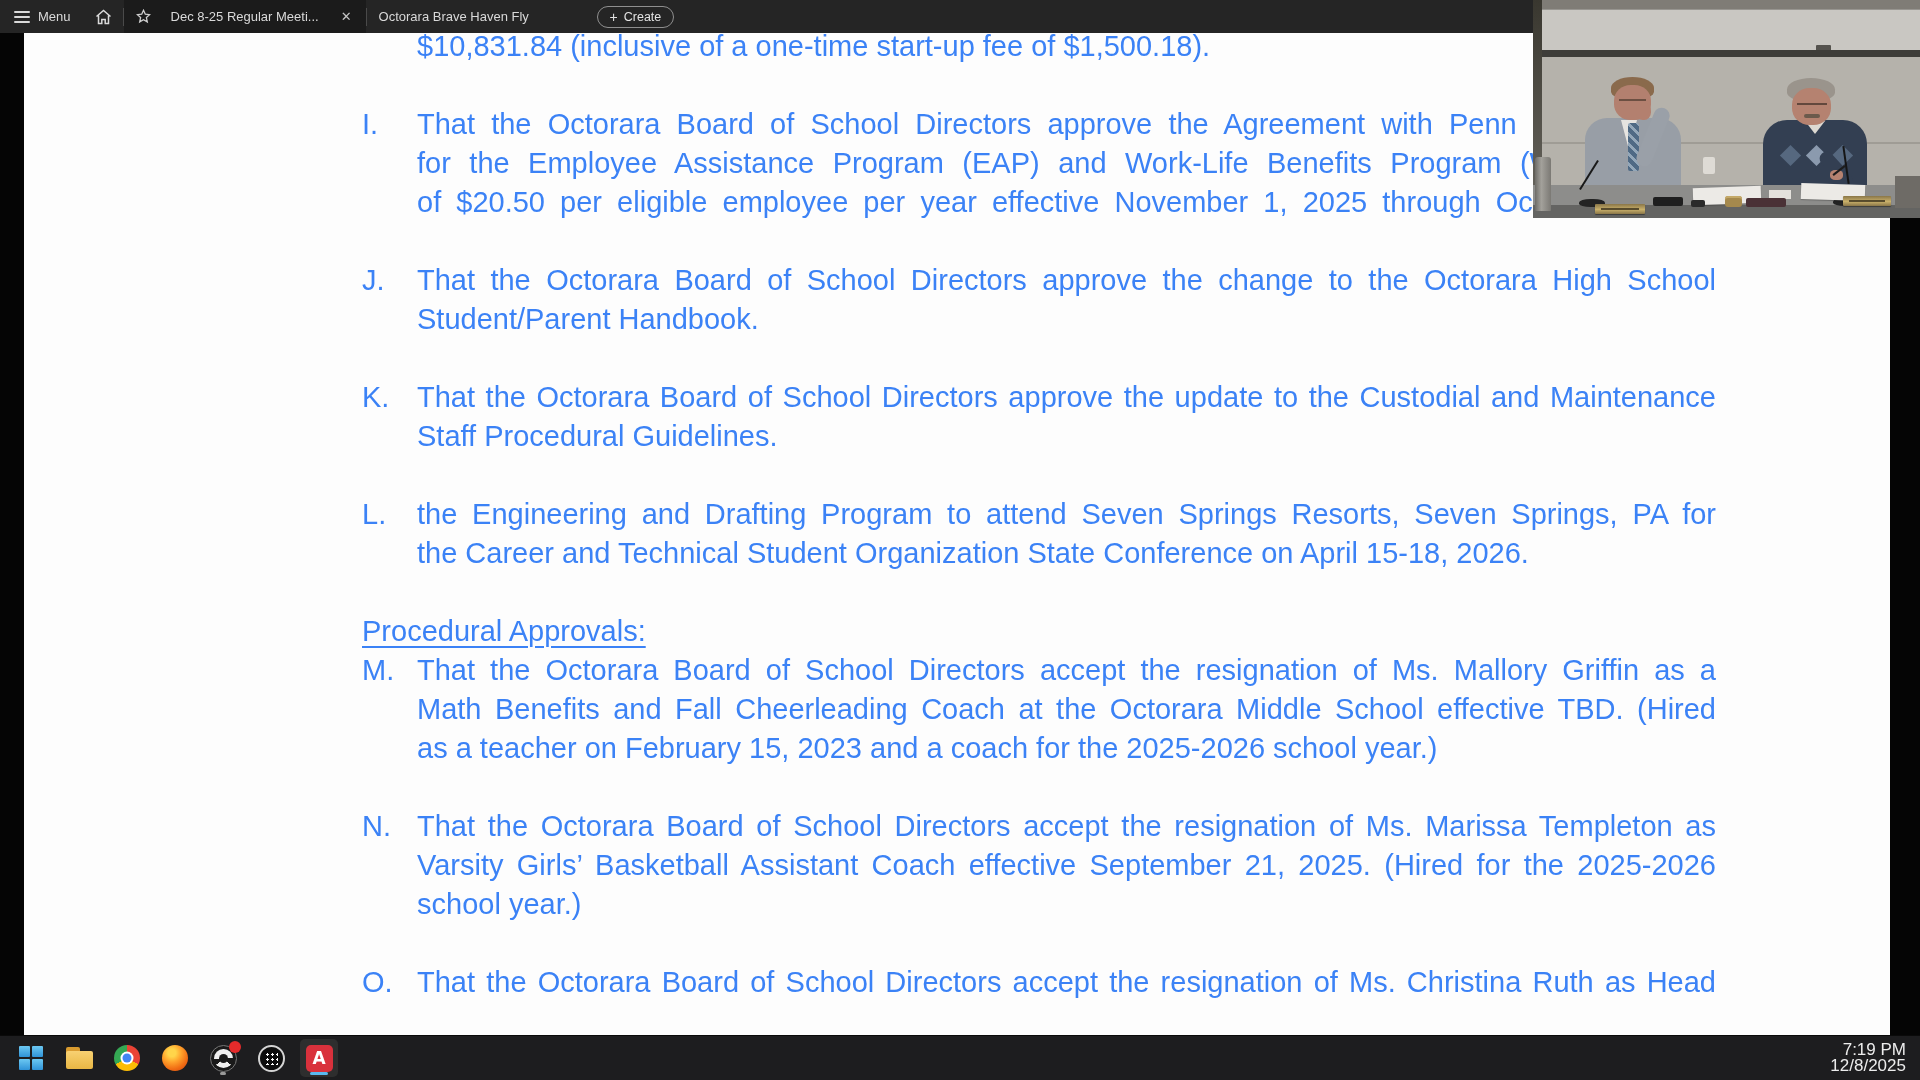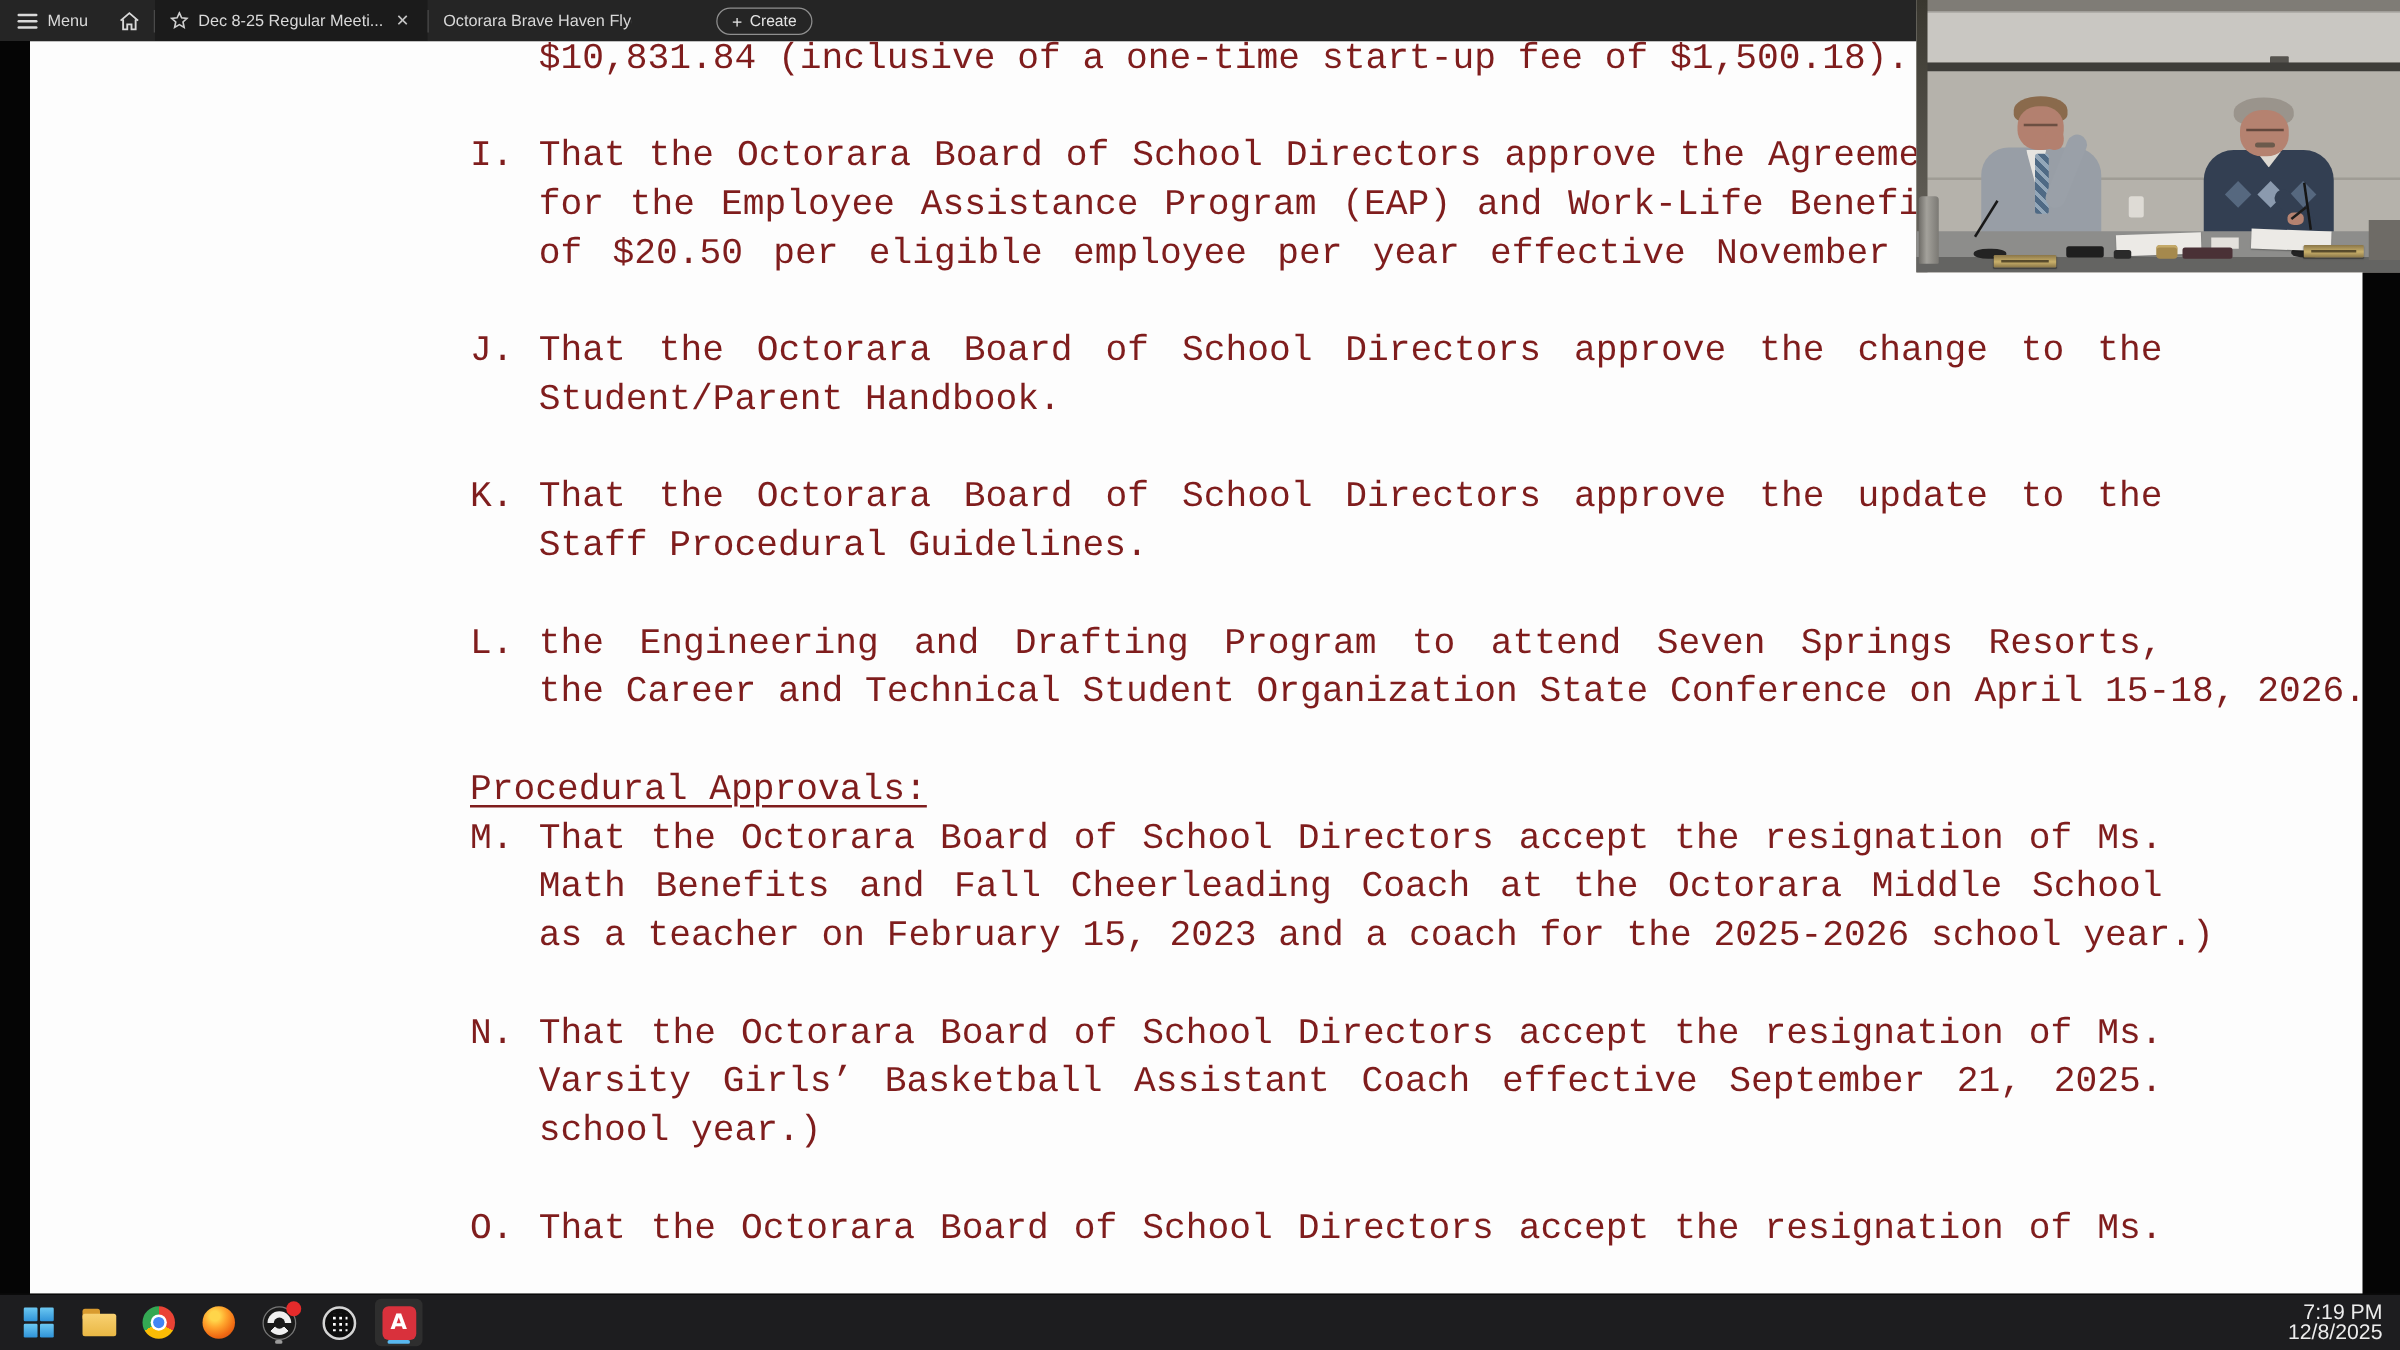--- a/index.html
+++ b/index.html
@@ -6,33 +6,33 @@
   html,body { width:1920px; height:1080px; overflow:hidden; background:#000; font-family:"Liberation Sans", sans-serif; }
   #screen { position:relative; width:1632px; height:1080px; background:#000; }
 
   
   #tabbar { position:absolute; left:0; top:0; width:1920px; height:33px; background:#252525; display:flex; align-items:center; color:#d9d9d9; font-size:13px; }
   .tb-menu { display:flex; align-items:center; gap:8px; padding:0 14px 0 14px; height:100%; cursor:pointer; }
   .burger { width:16px; height:12px; display:flex; flex-direction:column; justify-content:space-between; }
   .burger span { display:block; height:2px; background:#d9d9d9; border-radius:1px; }
   .tb-home { width:38px; height:100%; display:flex; align-items:center; justify-content:center; cursor:pointer; }
   .vsep { width:1px; height:18px; background:#4a4a4a; }
-  .tab { height:100%; display:flex; align-items:center; gap:8px; padding:0 12px; cursor:pointer; }
+  .tab { height:100%; display:flex; align-items:center; gap:20px; padding:0 12px; cursor:pointer; }
   .tab.active { background:#1b1b1b; }
   .tab-title { max-width:150px; white-space:nowrap; overflow:hidden; }
   .close-x { color:#c5c5c5; font-size:13px; padding:0 2px; cursor:pointer; }
   .create-btn { margin-left:56px; height:22px; border:1px solid #8f8f8f; border-radius:12px; display:flex; align-items:center; gap:6px; padding:0 12px; color:#e3e3e3; font-size:12.5px; cursor:pointer; background:transparent; }
   .plus-glyph { font-size:14px; line-height:1; }
 
   
   #page { position:absolute; left:24px; top:33px; width:1866px; height:1002px; background:#fdfdfd; }
   #side-left  { position:absolute; left:0; top:33px; width:24px;  height:1002px; background:#050505; }
   #side-right { position:absolute; left:1890px; top:33px; width:30px; height:1002px; background:#050505; }
 
-  #agenda { position:absolute; left:352px; top:-6px; width:1360px; font-family:Liberation Mono, monospace; font-size:29px; color:#7f1d1d; }
+  #agenda { position:absolute; left:338px; top:-6px; width:1360px; font-family:Liberation Sans, sans-serif; font-size:29px; color:#3b82f6; }
   .cont-line { margin-left:55px; height:39px; line-height:39px; margin-bottom:39px; white-space:nowrap; }
   .item { position:relative; padding-left:55px; width:1354px; margin-bottom:39px; }
   .item .letter { position:absolute; left:0; top:0; height:39px; line-height:39px; }
   .jline { height:39px; line-height:39px; overflow:hidden; text-align:justify; }
   .jline::after { content:""; display:inline-block; width:100%; height:0; }
   .lline { height:39px; line-height:39px; white-space:nowrap; }
   .item.narrow .jline { width:1140px; }
   .heading { height:39px; line-height:39px; text-decoration:underline; text-decoration-thickness:2px; text-underline-offset:5px; }
 
   

